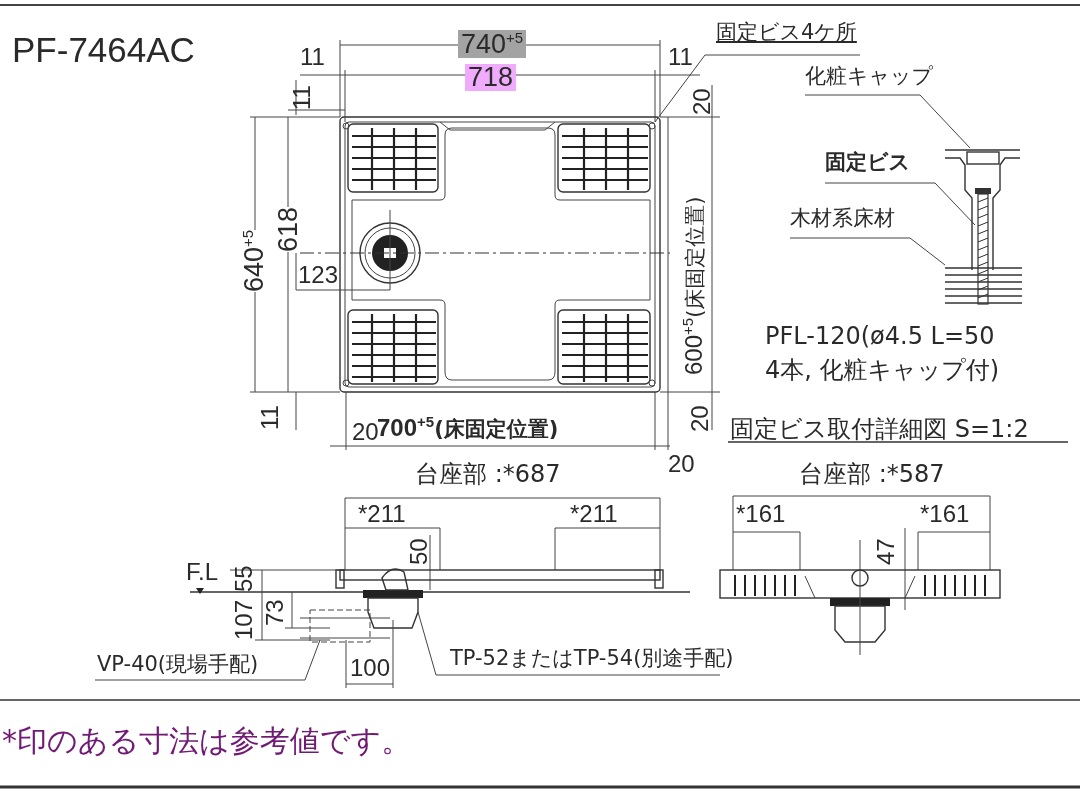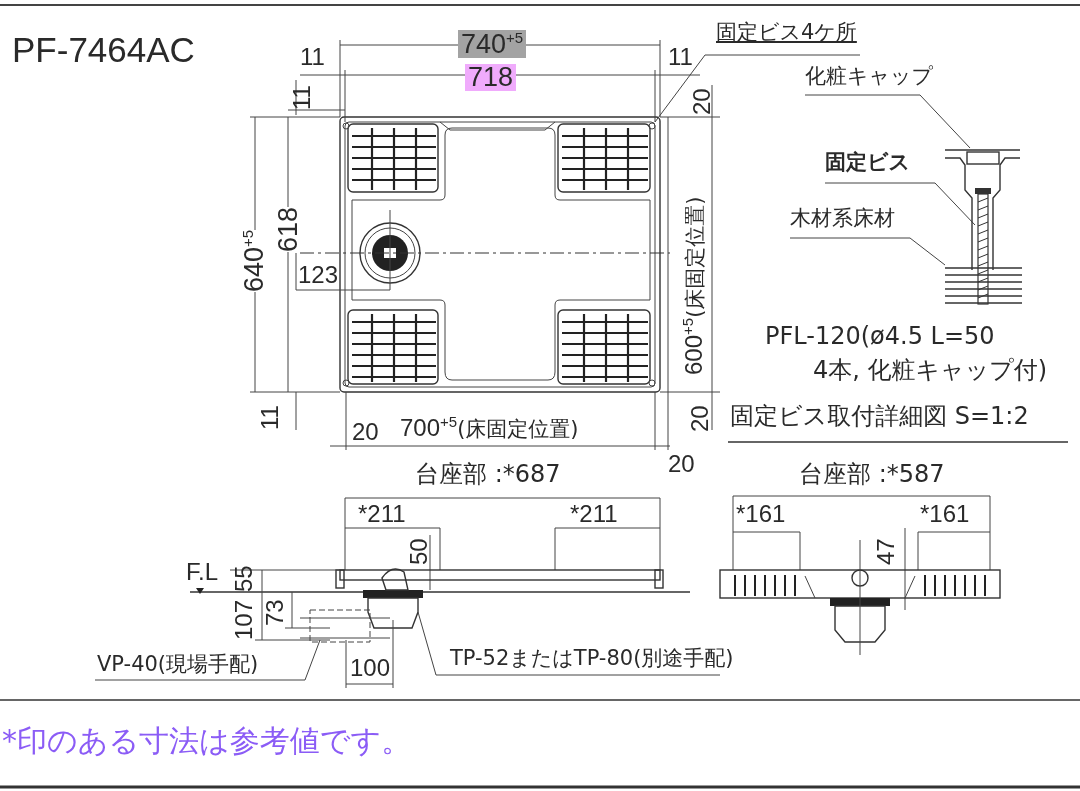--- a/index.html
+++ b/index.html
@@ -9,21 +9,21 @@
   .ln { stroke:#333; stroke-width:1.4; fill:none; }
   .lnt { stroke:#444; stroke-width:1; fill:none; }
   .grid { stroke:#222; stroke-width:2.2; }
   .dash { stroke:#333; stroke-width:1.2; stroke-dasharray:14 4 3 4; fill:none; }
   .txt { position:absolute; white-space:nowrap; color:#2a2a2a; line-height:1; }
   .big { font-size:35px; }
   .dim { font-size:27px; }
   .dims { font-size:24px; }
   .jp  { font-size:24px; font-family:"DejaVu Sans", sans-serif; }
   .jps { font-size:21px; font-family:"DejaVu Sans", sans-serif; }
-  .note { font-size:30px; font-family:"DejaVu Sans", sans-serif; color:#8b5cf6; }
+  .note { font-size:30px; font-family:"DejaVu Sans", sans-serif; color:#701a75; }
   .rot { transform-origin:left top; transform:rotate(-90deg); }
   .sup { font-size:15px; vertical-align:super; }
 </style>
 </head>
 <body>
 
 <svg width="1080" height="791" viewBox="0 0 1080 791">
 
   <line x1="0" y1="5" x2="1080" y2="5" stroke="#444" stroke-width="2"></line>
   <line x1="0" y1="700" x2="1080" y2="700" stroke="#666" stroke-width="2"></line>
@@ -264,46 +264,46 @@
 <div class="txt jps" style="left:716px;top:22px;text-decoration:underline;">固定ビス4ケ所</div>
 
 <div class="txt dim rot" style="left:240px;top:292px;background:#fff;">
   <span>640</span><span class="sup">+5</span>
 </div>
 <div class="txt dim rot" style="left:275px;top:252px;background:#fff;">618</div>
 <div class="txt dims" style="left:298px;top:263px;">123</div>
 <div class="txt dims rot" style="left:258px;top:430px;">11</div>
 
 <div class="txt dims" style="left:352px;top:420px;">20</div>
-<div class="txt dims" style="left:400px;top:414px;">
+<div class="txt dims" style="left:377px;top:414px;font-weight:bold;">
   <span>700</span><span class="sup">+5</span><span class="jps">(床固定位置)</span>
 </div>
 <div class="txt dims rot" style="left:688px;top:432px;">20</div>
 <div class="txt dims" style="left:668px;top:452px;">20</div>
 <div class="txt dims rot" style="left:680px;top:375px;">
   <span>600</span><span class="sup">+5</span><span class="jps">(床固定位置)</span>
 </div>
 
 <div class="txt jps" style="left:805px;top:66px;">化粧キャップ</div>
 <div class="txt jps" style="left:825px;top:152px;font-weight:bold;">固定ビス</div>
 <div class="txt jps" style="left:790px;top:208px;">木材系床材</div>
 <div class="txt jp" style="left:765px;top:324px;">PFL-120(ø4.5 L=50</div>
-<div class="txt jp" style="left:765px;top:358px;margin-left:48px;">4本, 化粧キャップ付)</div>
-<div class="txt jp" style="left:730px;top:404px;text-align:right;">固定ビス取付詳細図 S=1:2</div>
+<div class="txt jp" style="left:765px;top:358px;">4本, 化粧キャップ付)</div>
+<div class="txt jp" style="left:730px;top:417px;text-align:right;">固定ビス取付詳細図 S=1:2</div>
 
 <div class="txt jp" style="left:415px;top:462px;">台座部 :*687</div>
 <div class="txt dims" style="left:358px;top:502px;">*211</div>
 <div class="txt dims" style="left:570px;top:502px;">*211</div>
 <div class="txt dims rot" style="left:407px;top:565px;">50</div>
 <div class="txt dims" style="left:186px;top:560px;">F.L</div>
 <div class="txt dims rot" style="left:232px;top:592px;">55</div>
 <div class="txt dims rot" style="left:232px;top:640px;">107</div>
 <div class="txt dims rot" style="left:263px;top:626px;">73</div>
 <div class="txt jps" style="left:97px;top:654px;">VP-40(現場手配)</div>
 <div class="txt dims" style="left:350px;top:656px;">100</div>
-<div class="txt jps" style="left:450px;top:648px;">TP-52またはTP-80(別途手配)</div>
+<div class="txt jps" style="left:450px;top:648px;">TP-52またはTP-54(別途手配)</div>
 
 <div class="txt jp" style="left:770px;top:462px;margin-left:29px;">台座部 :*587</div>
 <div class="txt dims" style="left:736px;top:502px;">*161</div>
 <div class="txt dims" style="left:920px;top:502px;">*161</div>
 <div class="txt dims rot" style="left:874px;top:565px;">47</div>
 
 <div class="txt note" style="left:2px;top:726px;">*印のある寸法は参考値です。</div>
 
 </body></html>

